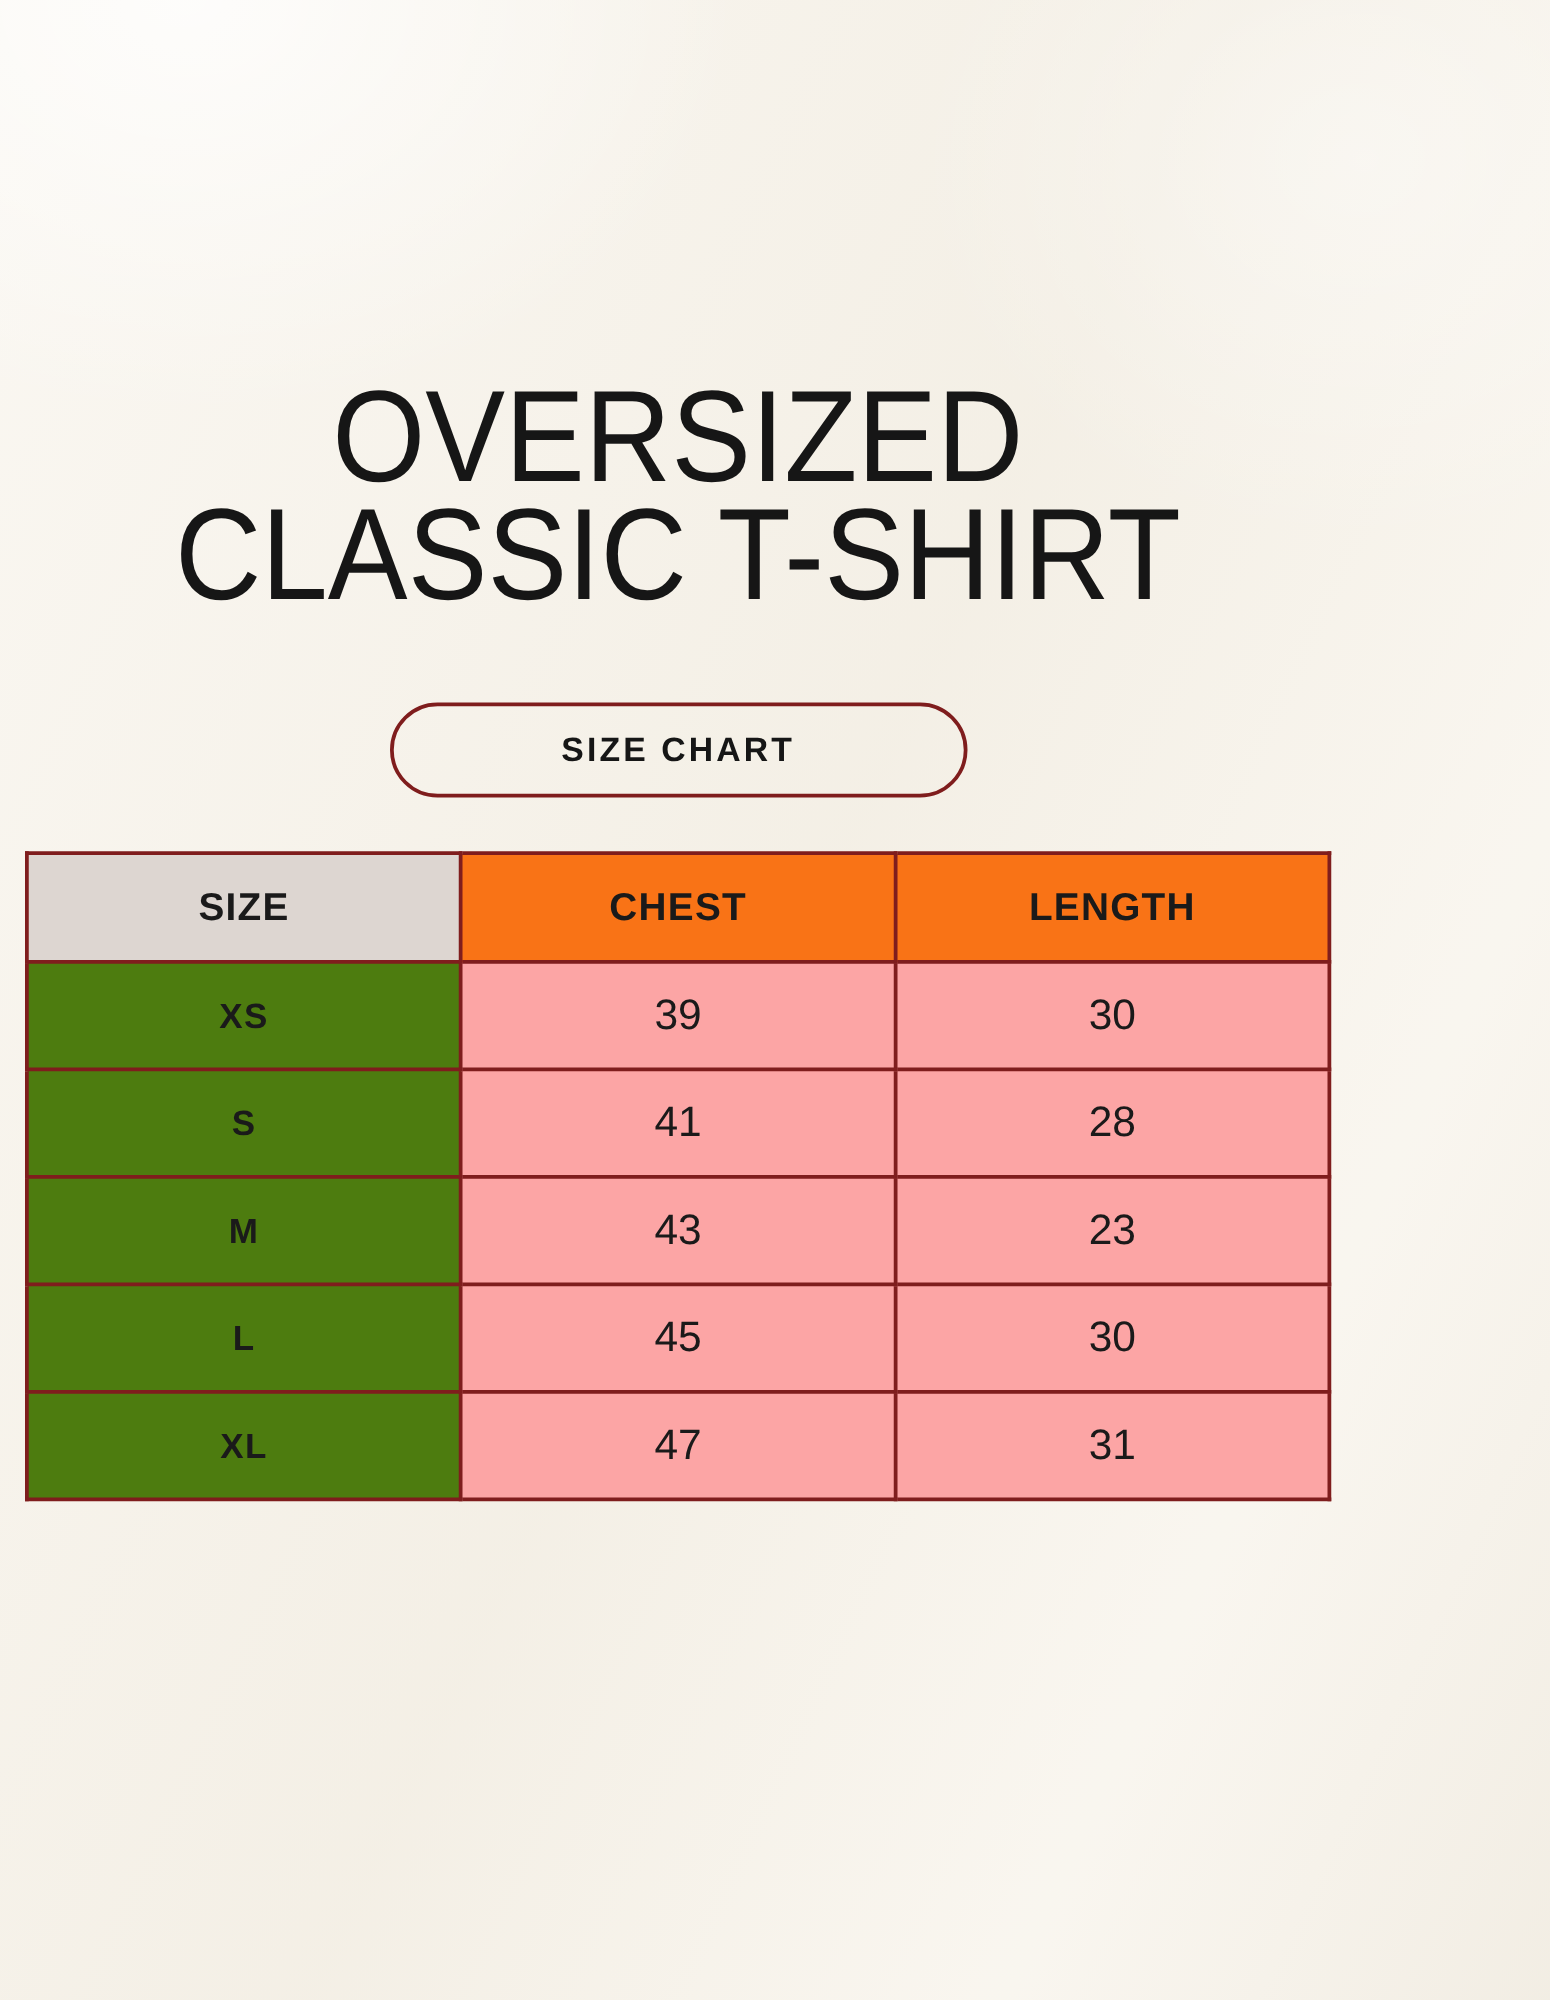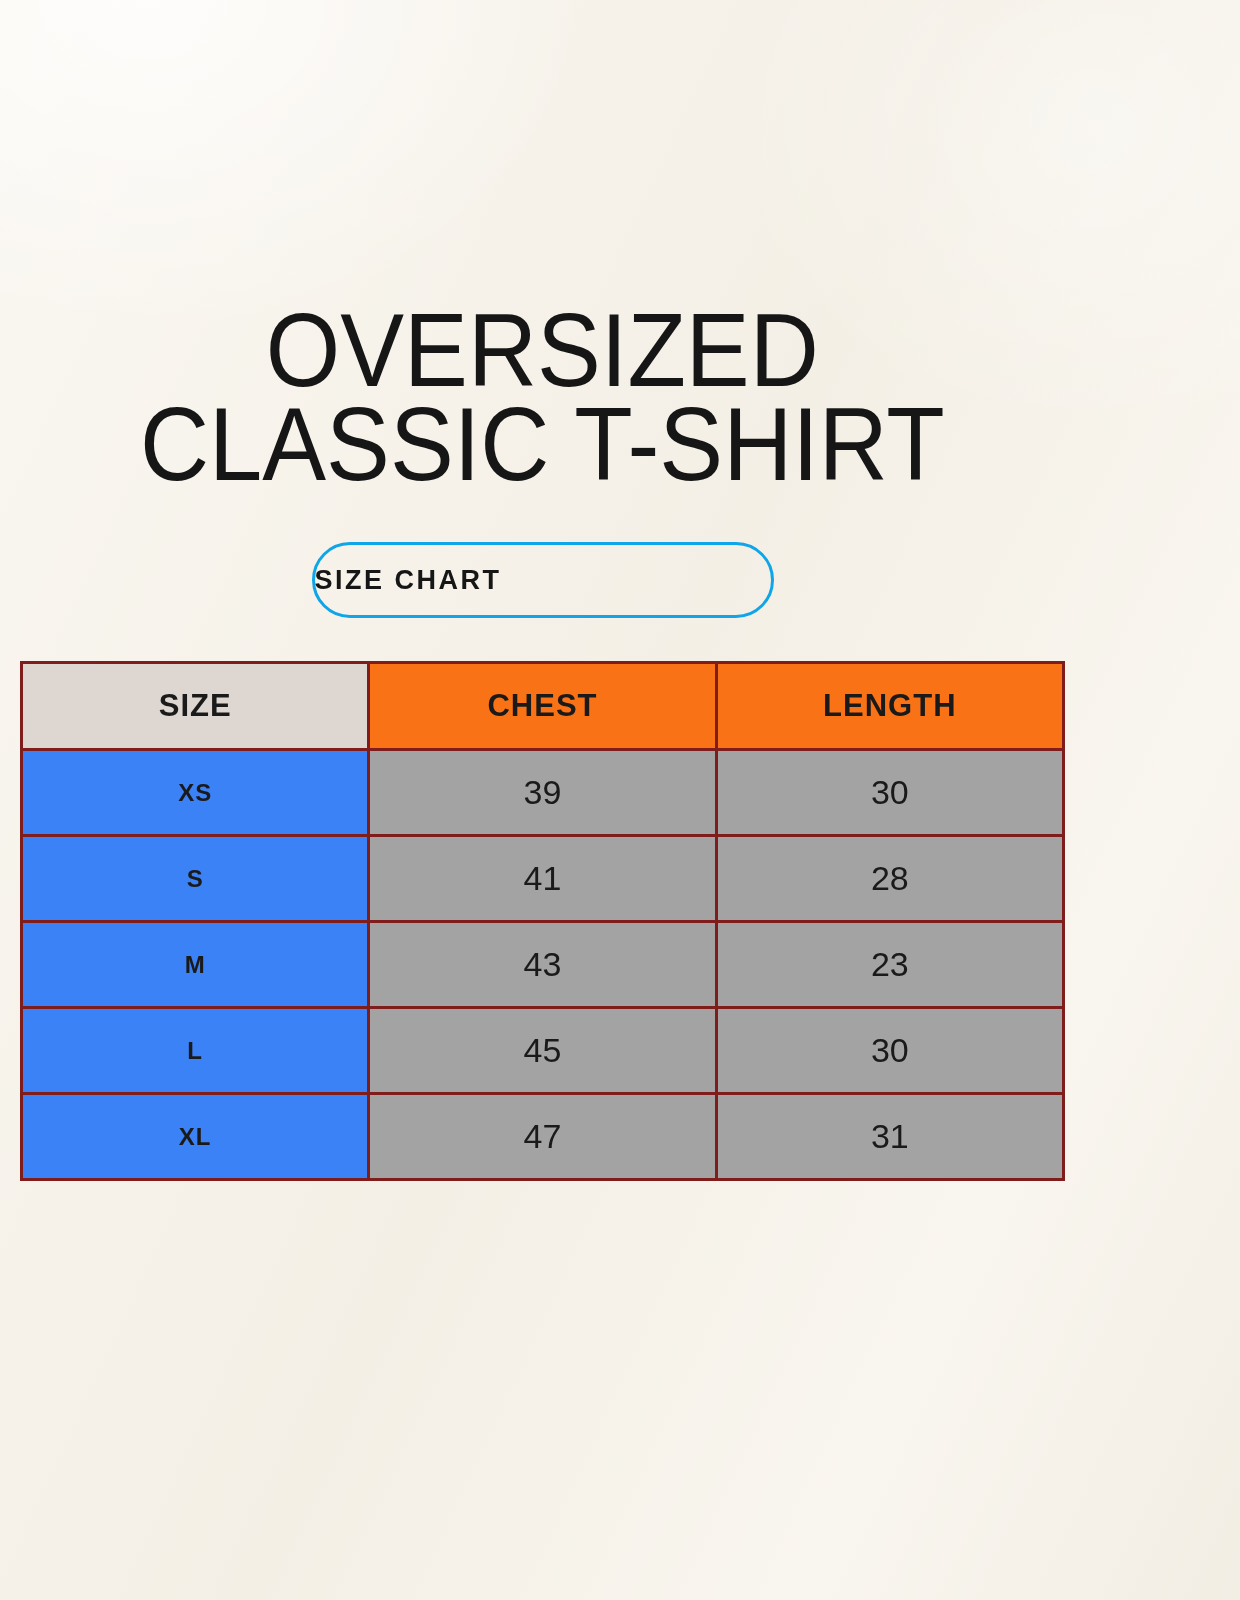--- a/index.html
+++ b/index.html
@@ -36,28 +36,29 @@
     text-align: center;
     letter-spacing: 0px;
     color: #161616;
     transform: scaleX(0.92);
     transform-origin: 50% 50%;
     white-space: nowrap;
   }
   .title .title-line { display: block; }
 
   .pill {
-    margin-top: 51px;
+    margin-top: 71px;
     width: 462px;
     height: 76px;
-    border: 3px solid #0ea5e9;
+    border: 3px solid #7f1d1d;
     border-radius: 40px;
     background: transparent;
     display: flex;
     align-items: center;
+    justify-content: center;
     cursor: pointer;
   }
   .pill-label {
     font-size: 27px;
     font-weight: 600;
     letter-spacing: 2.5px;
     color: #161616;
   }
 
   .table-wrap {
@@ -86,27 +87,27 @@
     font-weight: 700;
     letter-spacing: 1px;
   }
   .col-header-measure {
     background: #f97316;
     font-size: 31px;
     font-weight: 700;
     letter-spacing: 1px;
   }
   .cell-size {
-    background: #3b82f6;
-    font-size: 24px;
+    background: #4d7c0f;
+    font-size: 28px;
     font-weight: 700;
     letter-spacing: 1px;
   }
   .cell-value {
-    background: #a3a3a3;
+    background: #fca5a5;
     font-size: 34px;
     font-weight: 400;
   }
 
   .footnote {
     margin-top: 8px;
     text-align: right;
     padding-right: 3px;
     font-size: 23px;
     font-weight: 600;

